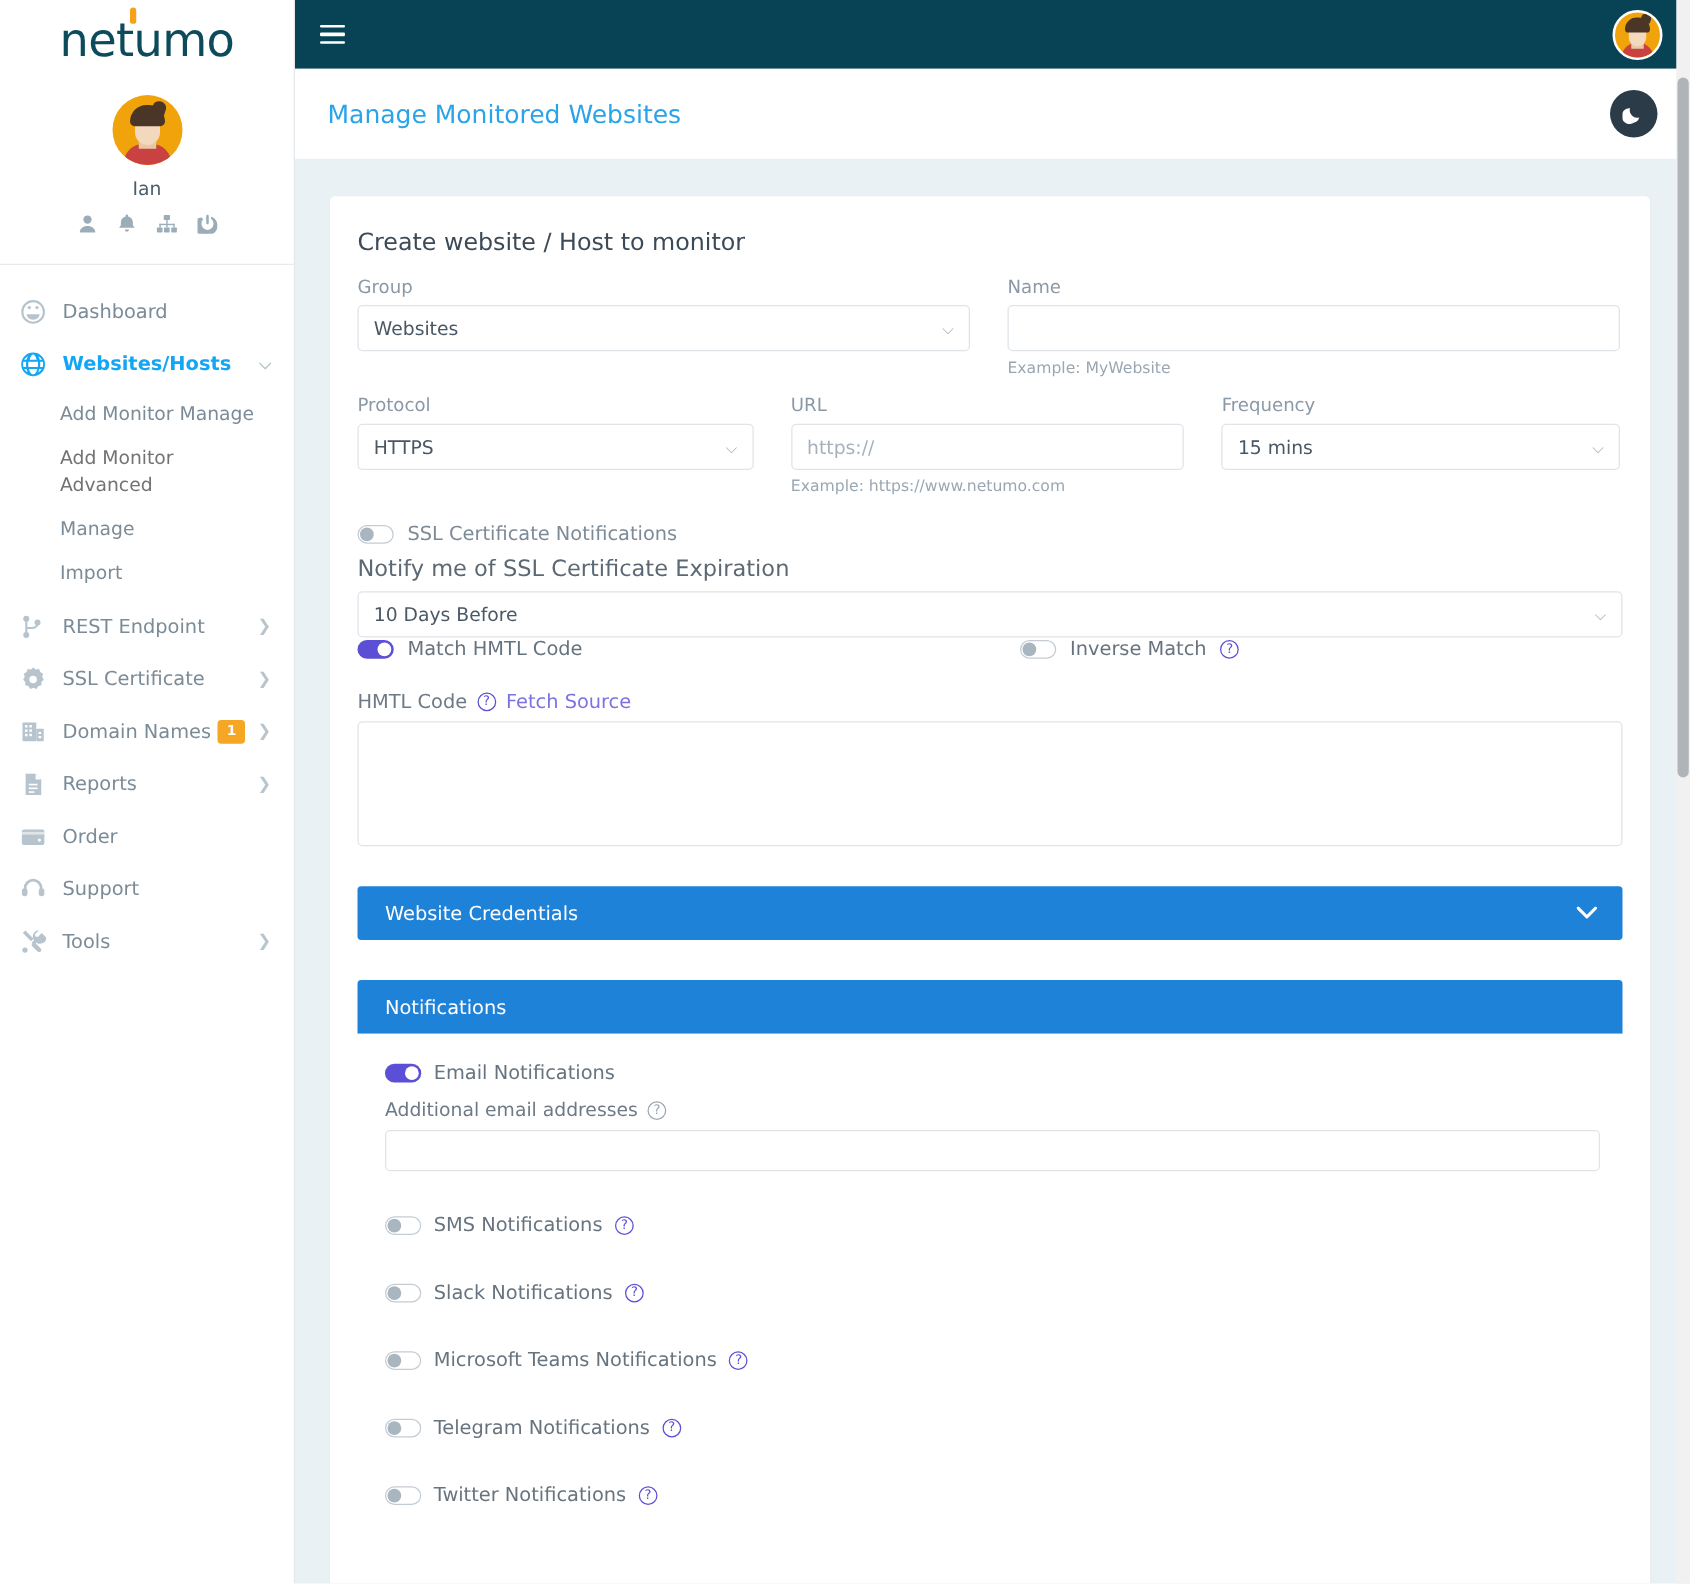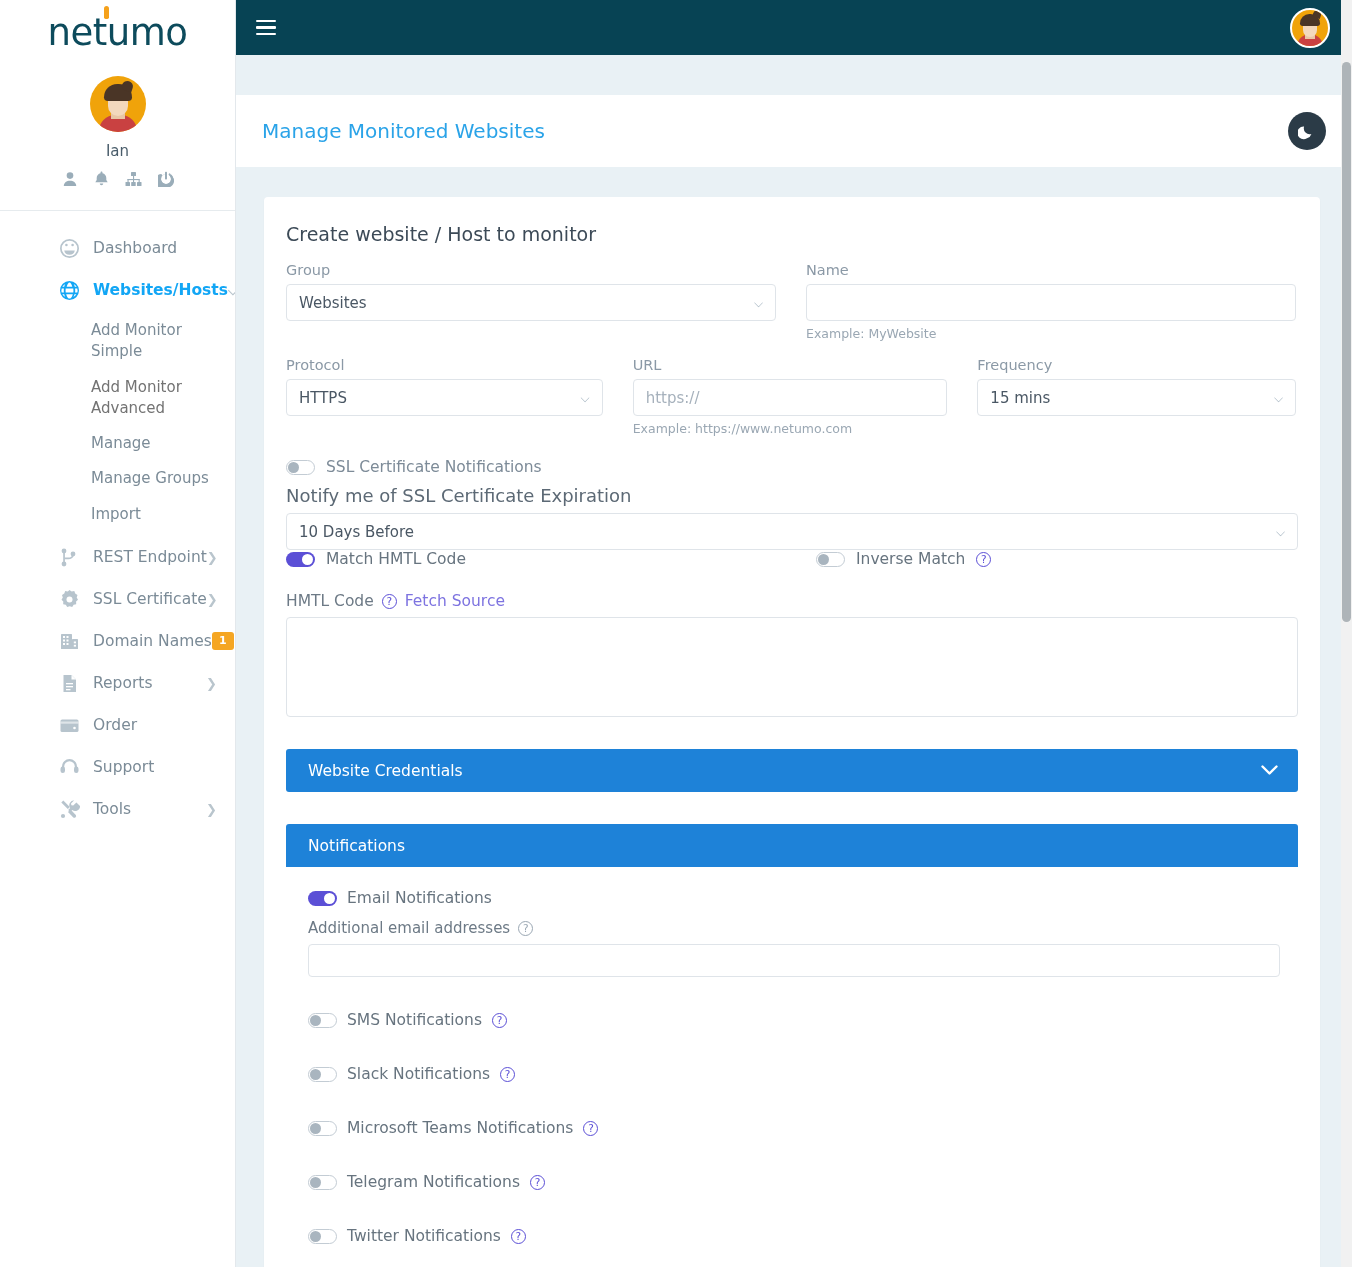--- a/index.html
+++ b/index.html
@@ -29,21 +29,21 @@
   .av-hair { position: absolute; left: 14px; top: 8px; width: 28px; height: 17px; background: #4a3526; border-radius: 14px 14px 4px 4px; }
   .av-hair:after { content:""; position:absolute; right:-1px; top:-3px; width:11px; height:10px; background:#4a3526; border-radius:50% 50% 0 40%; transform: rotate(18deg); }
   .av-face { position: absolute; left: 18px; top: 15px; width: 20px; height: 25px; background: #f3d8bd; border-radius: 9px 9px 10px 10px; }
   .av-body { position: absolute; left: 9px; bottom: -7px; width: 38px; height: 24px; background: #c94141; border-radius: 16px 16px 0 0; }
   .av-neck { position: absolute; left: 21px; top: 36px; width: 14px; height: 7px; background: #e8c6a6; }
   .profile-name { margin-top: 10px; font-size: 15px; color: #4a5d6b; font-family: "DejaVu Sans", sans-serif; }
   .profile-icons { margin-top: 11px; display: flex; justify-content: center; gap: 16px; }
   .profile-icons svg { fill: #9aadb9; }
   .sidebar-divider { margin: 19px 0 0 0; height: 1px; background: #e6ebee; }
 
-  .nav { padding-top: 16px; padding-left: 43px; }
+  .nav { padding-top: 16px; }
   .nav-item {
     display: flex; align-items: center; height: 42px; padding: 0 18px 0 16px;
     color: #7b8b97; font-size: 15.5px; cursor: pointer; position: relative;
     font-family: "DejaVu Sans", sans-serif;
   }
   .nav-item .nic { width: 26px; flex: 0 0 26px; display: flex; align-items: center; }
   .nav-item .nic svg { fill: #b7c4cd; }
   .nav-item .lbl { flex: 1 1 auto; padding-left: 8px; white-space: nowrap; }
   .nav-item.active { color: #12a6f5; font-weight: 600; }
   .nav-item.active .nic svg { fill: #12a6f5; }
@@ -74,21 +74,21 @@
     border: 2.5px solid #ffffff; position: relative; overflow: hidden; cursor: pointer;
   }
   .top-avatar .av-hair { left: 8px; top: 4px; width: 20px; height: 12px; }
   .top-avatar .av-hair:after { width: 8px; height: 7px; }
   .top-avatar .av-face { left: 11px; top: 9px; width: 14px; height: 18px; border-radius: 6px 6px 7px 7px; }
   .top-avatar .av-neck { left: 13px; top: 24px; width: 10px; height: 5px; }
   .top-avatar .av-body { left: 5px; bottom: -5px; width: 26px; height: 17px; }
 
   .pagebar {
     height: 72px; background: #ffffff; display: flex; align-items: center;
-    justify-content: space-between; padding: 0 26px 0 26px; margin-top: 40px;
+    justify-content: space-between; padding: 0 26px 0 26px;
   }
   .page-title { color: #2aa3e8; font-size: 20px; font-family: "DejaVu Sans", sans-serif; }
   .moon-btn {
     width: 38px; height: 38px; border-radius: 50%; background: #2b3b47;
     display: flex; align-items: center; justify-content: center; cursor: pointer;
   }
 
   .content { padding: 30px 32px 0 28px; height: calc(1267px - 55px - 72px); overflow: hidden; }
   .card { background: #ffffff; border-radius: 4px; padding: 26px 24px 20px 22px; box-shadow: 0 1px 2px rgba(0,0,0,0.04); }
   .card-title { font-size: 19px; color: #3c4a57; margin-bottom: 17px; font-family: "DejaVu Sans", sans-serif; }
@@ -220,24 +220,23 @@
         <span class="nic">
             <svg width="21" height="21" viewBox="0 0 21 21">
               <path d="M10.5 1a9.5 9.5 0 100 19 9.5 9.5 0 000-19zm0 1.6c1 0 2.2 1.6 2.8 4.2H7.7c.6-2.6 1.8-4.2 2.8-4.2zM6.3 4a11 11 0 00-1.1 2.8H3.3A8 8 0 016.3 4zm8.4 0a8 8 0 013 2.8h-1.9A11 11 0 0014.7 4zM2.7 8.4h2.2a20 20 0 000 4.2H2.7a8 8 0 010-4.2zm4 0h7.6a18 18 0 010 4.2H6.7a18 18 0 010-4.2zm9.4 0h2.2a8 8 0 010 4.2h-2.2a20 20 0 000-4.2zM3.3 14.2h1.9A11 11 0 006.3 17a8 8 0 01-3-2.8zm3.9 0h6.6c-.6 2.6-1.8 4.2-2.8 4.2h-1c-1 0-2.2-1.6-2.8-4.2zm8.3 0h1.9a8 8 0 01-3 2.8 11 11 0 001.1-2.8z"></path>
             </svg>
           </span>
         <span class="lbl">Websites/Hosts</span>
         <span class="chev chev-down">⌵</span>
       </div>
 
       <div class="subnav">
-        <div class="subnav-item">Add Monitor Simple</div>
+        <div class="subnav-item">Add Monitor Manage</div>
         <div class="subnav-item active wrapped">Add Monitor Advanced</div>
         <div class="subnav-item">Manage</div>
-        <div class="subnav-item">Manage Groups</div>
         <div class="subnav-item">Import</div>
       </div>
 
       <div class="nav-item">
         <span class="nic">
             <svg width="21" height="21" viewBox="0 0 21 21">
               <circle cx="5" cy="4" r="2.4"></circle>
               <circle cx="5" cy="17" r="2.4"></circle>
               <circle cx="14" cy="7" r="2.4"></circle>
               <rect x="4.2" y="5.5" width="1.7" height="10"></rect>

